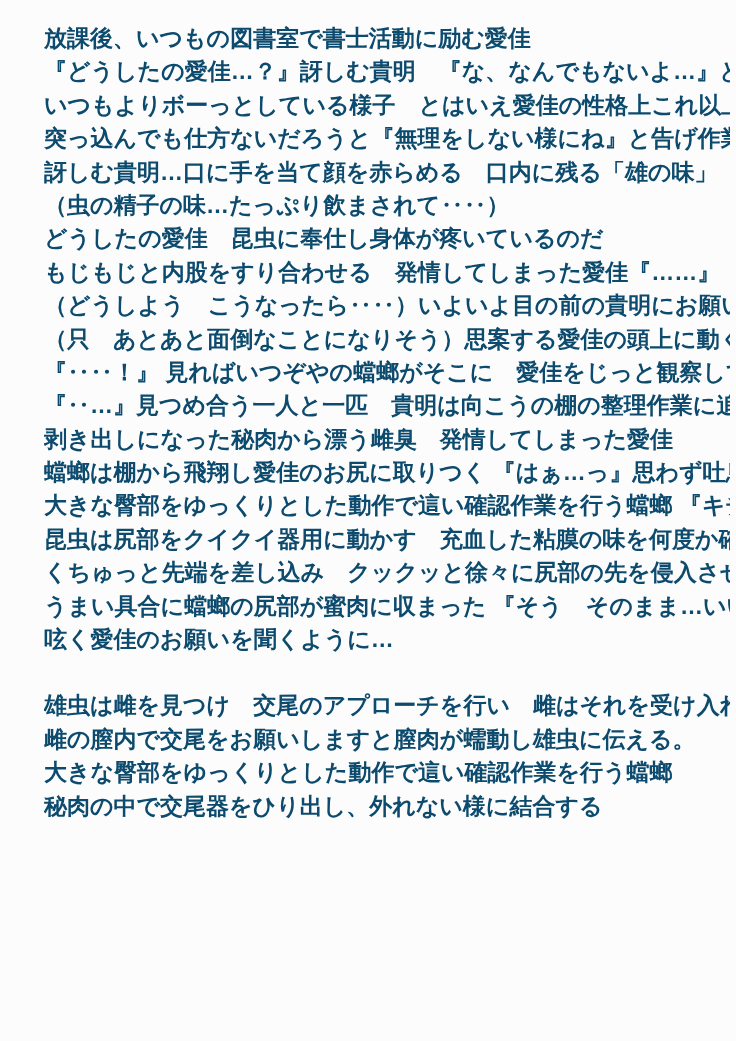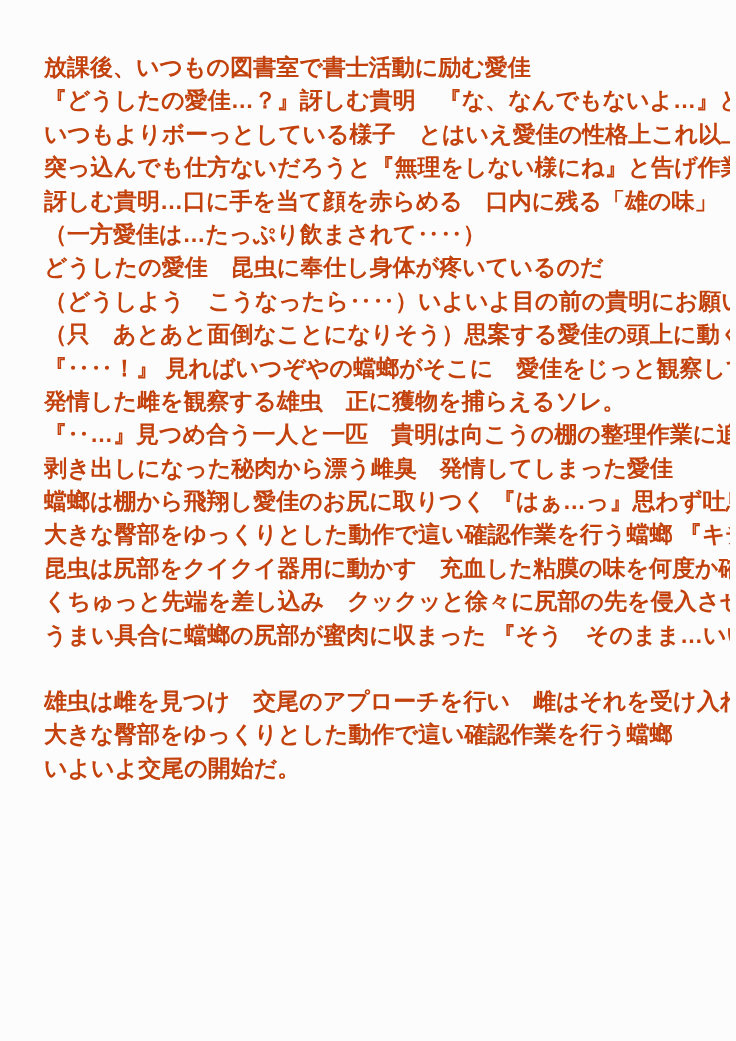--- a/index.html
+++ b/index.html
@@ -7,26 +7,26 @@
     padding: 0;
     background: #fcfcfc;
   }
   .page {
     position: relative;
     width: 736px;
     height: 1041px;
     background: #fcfcfc;
     overflow: hidden;
     box-sizing: border-box;
-    padding: 51px 6px 0 44px;
+    padding: 22px 6px 0 44px;
     font-family: "Liberation Sans", sans-serif;
     font-weight: 700;
     font-size: 23px;
     line-height: 33.4px;
-    color: #c2410c;
+    color: #0c4a6e;
     -webkit-font-smoothing: antialiased;
   }
   .para {
     margin: 0;
   }
   .para + .para {
     margin-top: 33px;
   }
   .line {
     white-space: pre;
@@ -37,32 +37,34 @@
 </head>
 <body>
 
 <div class="page">
   <div class="para">
     <div class="line">放課後、いつもの図書室で書士活動に励む愛佳</div>
     <div class="line">『どうしたの愛佳…？』訝しむ貴明　『な、なんでもないよ…』と言うも</div>
     <div class="line">いつもよりボーっとしている様子　とはいえ愛佳の性格上これ以上は</div>
     <div class="line">突っ込んでも仕方ないだろうと『無理をしない様にね』と告げ作業に戻る貴明</div>
     <div class="line">訝しむ貴明…口に手を当て顔を赤らめる　口内に残る「雄の味」</div>
-    <div class="line">（一方愛佳は…たっぷり飲まされて‥‥）</div>
+    <div class="line">（虫の精子の味…たっぷり飲まされて‥‥）</div>
     <div class="line">どうしたの愛佳　昆虫に奉仕し身体が疼いているのだ</div>
+    <div class="line">もじもじと内股をすり合わせる　発情してしまった愛佳『……』</div>
     <div class="line">（どうしよう　こうなったら‥‥）いよいよ目の前の貴明にお願いしてみるか</div>
     <div class="line">（只　あとあと面倒なことになりそう）思案する愛佳の頭上に動く気配。</div>
     <div class="line">『‥‥！』 見ればいつぞやの蟷螂がそこに　愛佳をじっと観察していた</div>
-    <div class="line">発情した雌を観察する雄虫　正に獲物を捕らえるソレ。</div>
     <div class="line">『‥…』見つめ合う一人と一匹　貴明は向こうの棚の整理作業に追われている。</div>
     <div class="line">剥き出しになった秘肉から漂う雌臭　発情してしまった愛佳</div>
     <div class="line">蟷螂は棚から飛翔し愛佳のお尻に取りつく 『はぁ…っ』思わず吐息を漏らす</div>
     <div class="line">大きな臀部をゆっくりとした動作で這い確認作業を行う蟷螂 『キチキチキチ・・・・』</div>
     <div class="line">昆虫は尻部をクイクイ器用に動かす　充血した粘膜の味を何度か確認し</div>
     <div class="line">くちゅっと先端を差し込み　クックッと徐々に尻部の先を侵入させる</div>
     <div class="line">うまい具合に蟷螂の尻部が蜜肉に収まった 『そう　そのまま…いい？』</div>
+    <div class="line">呟く愛佳のお願いを聞くように…</div>
   </div>
   <div class="para">
     <div class="line">雄虫は雌を見つけ　交尾のアプローチを行い　雌はそれを受け入れる…。</div>
+    <div class="line">雌の膣内で交尾をお願いしますと膣肉が蠕動し雄虫に伝える。</div>
     <div class="line">大きな臀部をゆっくりとした動作で這い確認作業を行う蟷螂</div>
-    <div class="line">いよいよ交尾の開始だ。</div>
+    <div class="line">秘肉の中で交尾器をひり出し、外れない様に結合する</div>
   </div>
 </div>
 
 </body></html>

